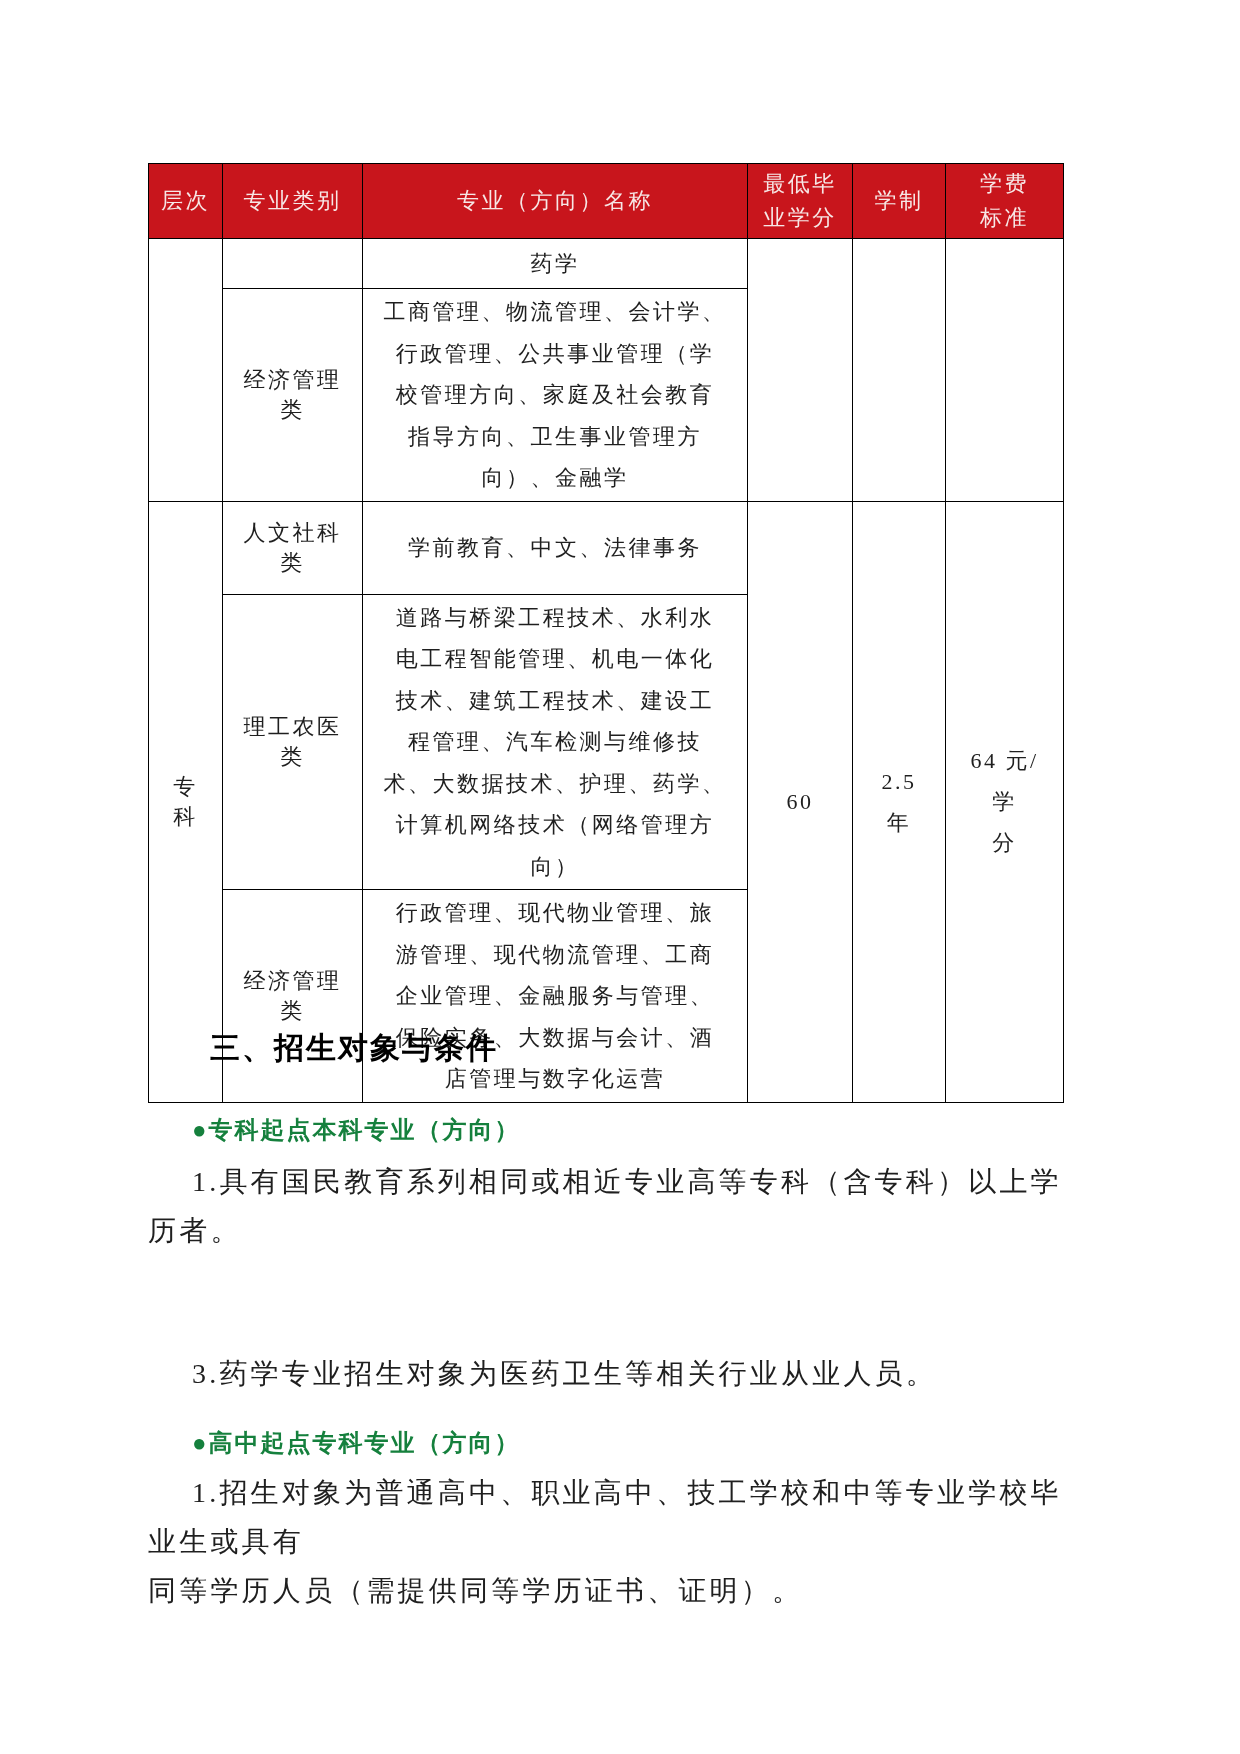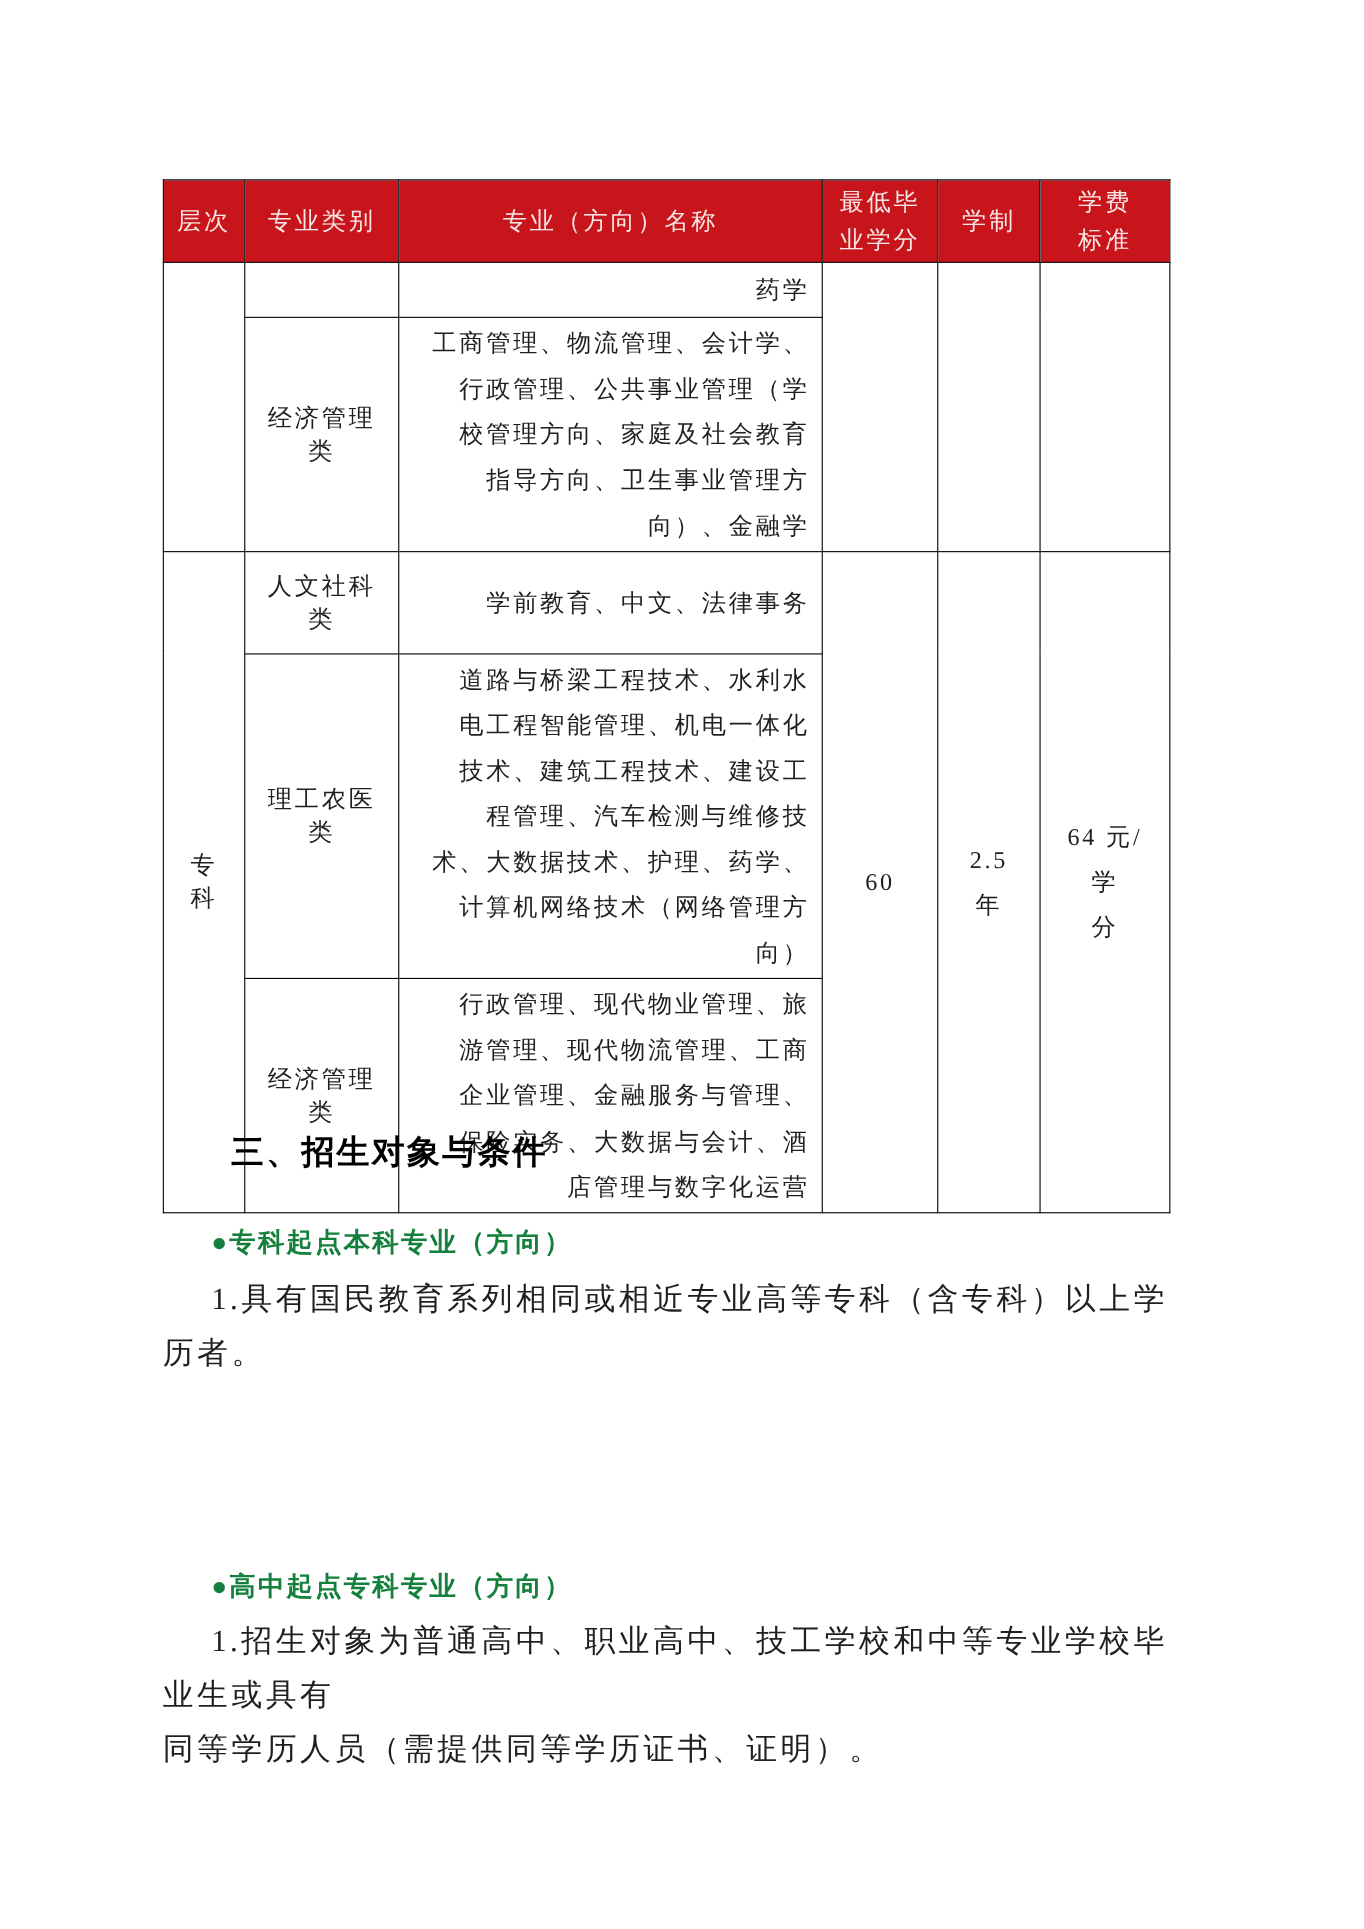--- a/index.html
+++ b/index.html
@@ -37,21 +37,21 @@
   tr.r-c { height:43px; }
   tr.r-d { height:292px; }
   tr.r-e { height:208px; }
 
   .c-level, .c-cat, .c-num {
     text-align:center; vertical-align:middle;
     letter-spacing:2.5px;
     padding:16px;
   }
   .c-majors {
-    text-align:right; vertical-align:middle;
+    text-align:center; vertical-align:middle;
     padding:2px 11px;
     line-height:41.5px;
     letter-spacing:2.5px;
     white-space:pre-line;
     margin-top:48px;
   }
   .c-num { line-height:41px; white-space:pre-line; }
 
   .abs { position:absolute; left:148px; width:944px; }
   .sec-title {
@@ -159,19 +159,20 @@
 店管理与数字化运营</td>
       </tr>
     </tbody>
   </table>
 
   <div class="abs sec-title">三、招生对象与条件</div>
 
   <div class="abs bullet bullet-1">●专科起点本科专业（方向）</div>
 
   <div class="abs para para-1">1.具有国民教育系列相同或相近专业高等专科（含专科）以上学历者。</div>
+  <div class="abs para para-3">3.药学专业招生对象为医药卫生等相关行业从业人员。</div>
 
   <div class="abs bullet bullet-2">●高中起点专科专业（方向）</div>
 
   <div class="abs para para-4">1.招生对象为普通高中、职业高中、技工学校和中等专业学校毕业生或具有
 同等学历人员（需提供同等学历证书、证明）。</div>
 
 </div>
 
 </body></html>

